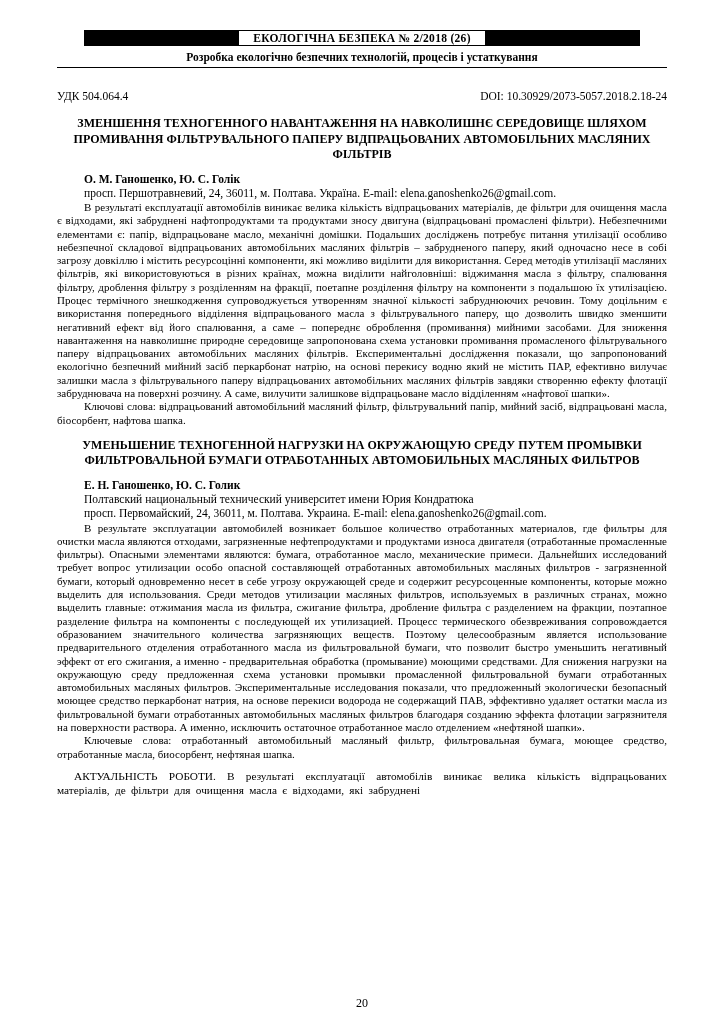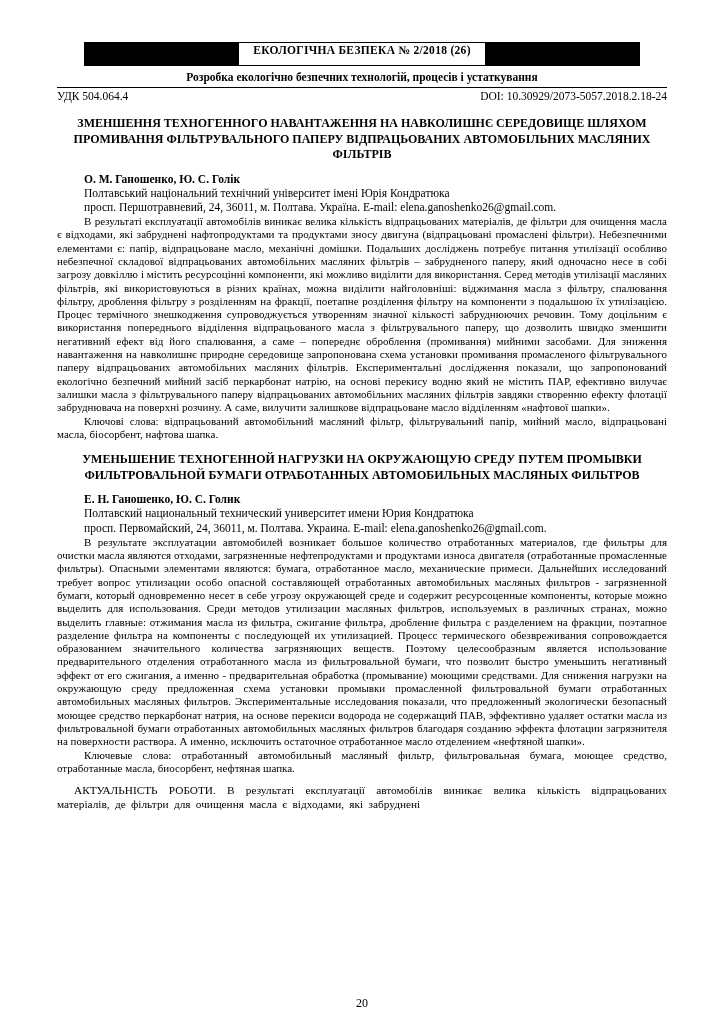--- a/index.html
+++ b/index.html
@@ -5,30 +5,30 @@
   * { box-sizing: border-box; }
   html, body { margin: 0; padding: 0; background: #e8e8e8; }
   .page {
     width: 724px; height: 1024px; margin: 0 auto; background: #ffffff;
     font-family: "Liberation Serif", "DejaVu Serif", serif; color: #000;
     position: relative; overflow: hidden;
   }
   .content { padding: 30px 57px 0 57px; }
 
   
-  .banner { display: flex; align-items: stretch; width: 556px; margin: 12px auto 4px auto; height: 24px; }
+  .banner { display: flex; align-items: stretch; width: 556px; margin: 0 auto 4px auto; height: 16px; }
   .banner-bar { flex: 1; background: #000; border: 1px solid #000; }
   .banner-title {
     border: 1px solid #000; padding: 0 14px; font-weight: bold;
     font-size: 11.5px; line-height: 14px; white-space: nowrap; letter-spacing: 0.3px;
   }
   .header-block { border-bottom: 1.5px solid #000; padding-bottom: 2px; }
   .section-title { text-align: center; font-weight: bold; font-size: 11.5px; line-height: 15px; }
 
-  .meta-row { display: flex; justify-content: space-between; font-size: 11.5px; line-height: 16px; margin-top: 0; align-items: flex-end; }
+  .meta-row { display: flex; justify-content: space-between; font-size: 11.5px; line-height: 16px; margin-top: 20px; align-items: flex-end; }
 
   .article-title { text-align: center; font-weight: bold; font-size: 12px; line-height: 15.5px; margin: 12px 8px 9px 8px; }
   .article-title.ru { margin-top: 11px; }
 
   .authors-block { font-size: 11.5px; line-height: 14.2px; padding-left: 27px; margin-bottom: 1px; }
   .authors-block div { white-space: nowrap; }
   .authors { font-weight: bold; }
 
   .abstract, .keywords {
     font-size: 11px; line-height: 13.3px; text-align: justify; text-indent: 27px; margin: 0;
@@ -62,27 +62,26 @@
 
     <div class="meta-row">
       <span>УДК 504.064.4</span>
       <span>DOI: 10.30929/2073-5057.2018.2.18-24</span>
     </div>
 
     <div class="article-title">ЗМЕНШЕННЯ ТЕХНОГЕННОГО НАВАНТАЖЕННЯ НА НАВКОЛИШНЄ СЕРЕДОВИЩЕ ШЛЯХОМ ПРОМИВАННЯ ФІЛЬТРУВАЛЬНОГО ПАПЕРУ ВІДПРАЦЬОВАНИХ АВТОМОБІЛЬНИХ МАСЛЯНИХ ФІЛЬТРІВ</div>
 
     <div class="authors-block">
       <div class="authors">О. М. Ганошенко, Ю. С. Голік</div>
-      <div>Полтавський національний технічний університет імені Юрія Кондратюка</div>
       <div>просп. Першотравневий, 24, 36011, м. Полтава. Україна. E-mail: elena.ganoshenko26@gmail.com.</div>
     </div>
 
     <p class="abstract">В результаті експлуатації автомобілів виникає велика кількість відпрацьованих матеріалів, де фільтри для очищення масла є відходами, які забруднені нафтопродуктами та продуктами зносу двигуна (відпрацьовані промаслені фільтри). Небезпечними елементами є: папір, відпрацьоване масло, механічні домішки. Подальших досліджень потребує питання утилізації особливо небезпечної складової відпрацьованих автомобільних масляних фільтрів – забрудненого паперу, який одночасно несе в собі загрозу довкіллю і містить ресурсоцінні компоненти, які можливо виділити для використання. Серед методів утилізації масляних фільтрів, які використовуються в різних країнах, можна виділити найголовніші: віджимання масла з фільтру, спалювання фільтру, дроблення фільтру з розділенням на фракції, поетапне розділення фільтру на компоненти з подальшою їх утилізацією. Процес термічного знешкодження супроводжується утворенням значної кількості забруднюючих речовин. Тому доцільним є використання попереднього відділення відпрацьованого масла з фільтрувального паперу, що дозволить швидко зменшити негативний ефект від його спалювання, а саме – попереднє оброблення (промивання) мийними засобами. Для зниження навантаження на навколишнє природне середовище запропонована схема установки промивання промасленого фільтрувального паперу відпрацьованих автомобільних масляних фільтрів. Експериментальні дослідження показали, що запропонований екологічно безпечний мийний засіб перкарбонат натрію, на основі перекису водню який не містить ПАР, ефективно вилучає залишки масла з фільтрувального паперу відпрацьованих автомобільних масляних фільтрів завдяки створенню ефекту флотації забруднювача на поверхні розчину. А саме, вилучити залишкове відпрацьоване масло відділенням «нафтової шапки».</p>
 
-    <p class="keywords"><span class="keywords-label">Ключові слова:</span> <span>відпрацьований автомобільний масляний фільтр, фільтрувальний папір, мийний масло, відпрацьовані масла, біосорбент, нафтова шапка.</span></p>
+    <p class="keywords"><span class="keywords-label">Ключові слова:</span> <span>відпрацьований автомобільний масляний фільтр, фільтрувальний папір, мийний засіб, відпрацьовані масла, біосорбент, нафтова шапка.</span></p>
 
     <div class="article-title ru">УМЕНЬШЕНИЕ ТЕХНОГЕННОЙ НАГРУЗКИ НА ОКРУЖАЮЩУЮ СРЕДУ ПУТЕМ ПРОМЫВКИ ФИЛЬТРОВАЛЬНОЙ БУМАГИ ОТРАБОТАННЫХ АВТОМОБИЛЬНЫХ МАСЛЯНЫХ ФИЛЬТРОВ</div>
 
     <div class="authors-block">
       <div class="authors">Е. Н. Ганошенко, Ю. С. Голик</div>
       <div>Полтавский национальный технический университет имени Юрия Кондратюка</div>
       <div>просп. Первомайский, 24, 36011, м. Полтава. Украина. E-mail: elena.ganoshenko26@gmail.com.</div>
     </div>
 
     <p class="abstract">В результате эксплуатации автомобилей возникает большое количество отработанных материалов, где фильтры для очистки масла являются отходами, загрязненные нефтепродуктами и продуктами износа двигателя (отработанные промасленные фильтры). Опасными элементами являются: бумага, отработанное масло, механические примеси. Дальнейших исследований требует вопрос утилизации особо опасной составляющей отработанных автомобильных масляных фильтров - загрязненной бумаги, который одновременно несет в себе угрозу окружающей среде и содержит ресурсоценные компоненты, которые можно выделить для использования. Среди методов утилизации масляных фильтров, используемых в различных странах, можно выделить главные: отжимания масла из фильтра, сжигание фильтра, дробление фильтра с разделением на фракции, поэтапное разделение фильтра на компоненты с последующей их утилизацией. Процесс термического обезвреживания сопровождается образованием значительного количества загрязняющих веществ. Поэтому целесообразным является использование предварительного отделения отработанного масла из фильтровальной бумаги, что позволит быстро уменьшить негативный эффект от его сжигания, а именно - предварительная обработка (промывание) моющими средствами. Для снижения нагрузки на окружающую среду предложенная схема установки промывки промасленной фильтровальной бумаги отработанных автомобильных масляных фильтров. Экспериментальные исследования показали, что предложенный экологически безопасный моющее средство перкарбонат натрия, на основе перекиси водорода не содержащий ПАВ, эффективно удаляет остатки масла из фильтровальной бумаги отработанных автомобильных масляных фильтров благодаря созданию эффекта флотации загрязнителя на поверхности раствора. А именно, исключить остаточное отработанное масло отделением «нефтяной шапки».</p>

